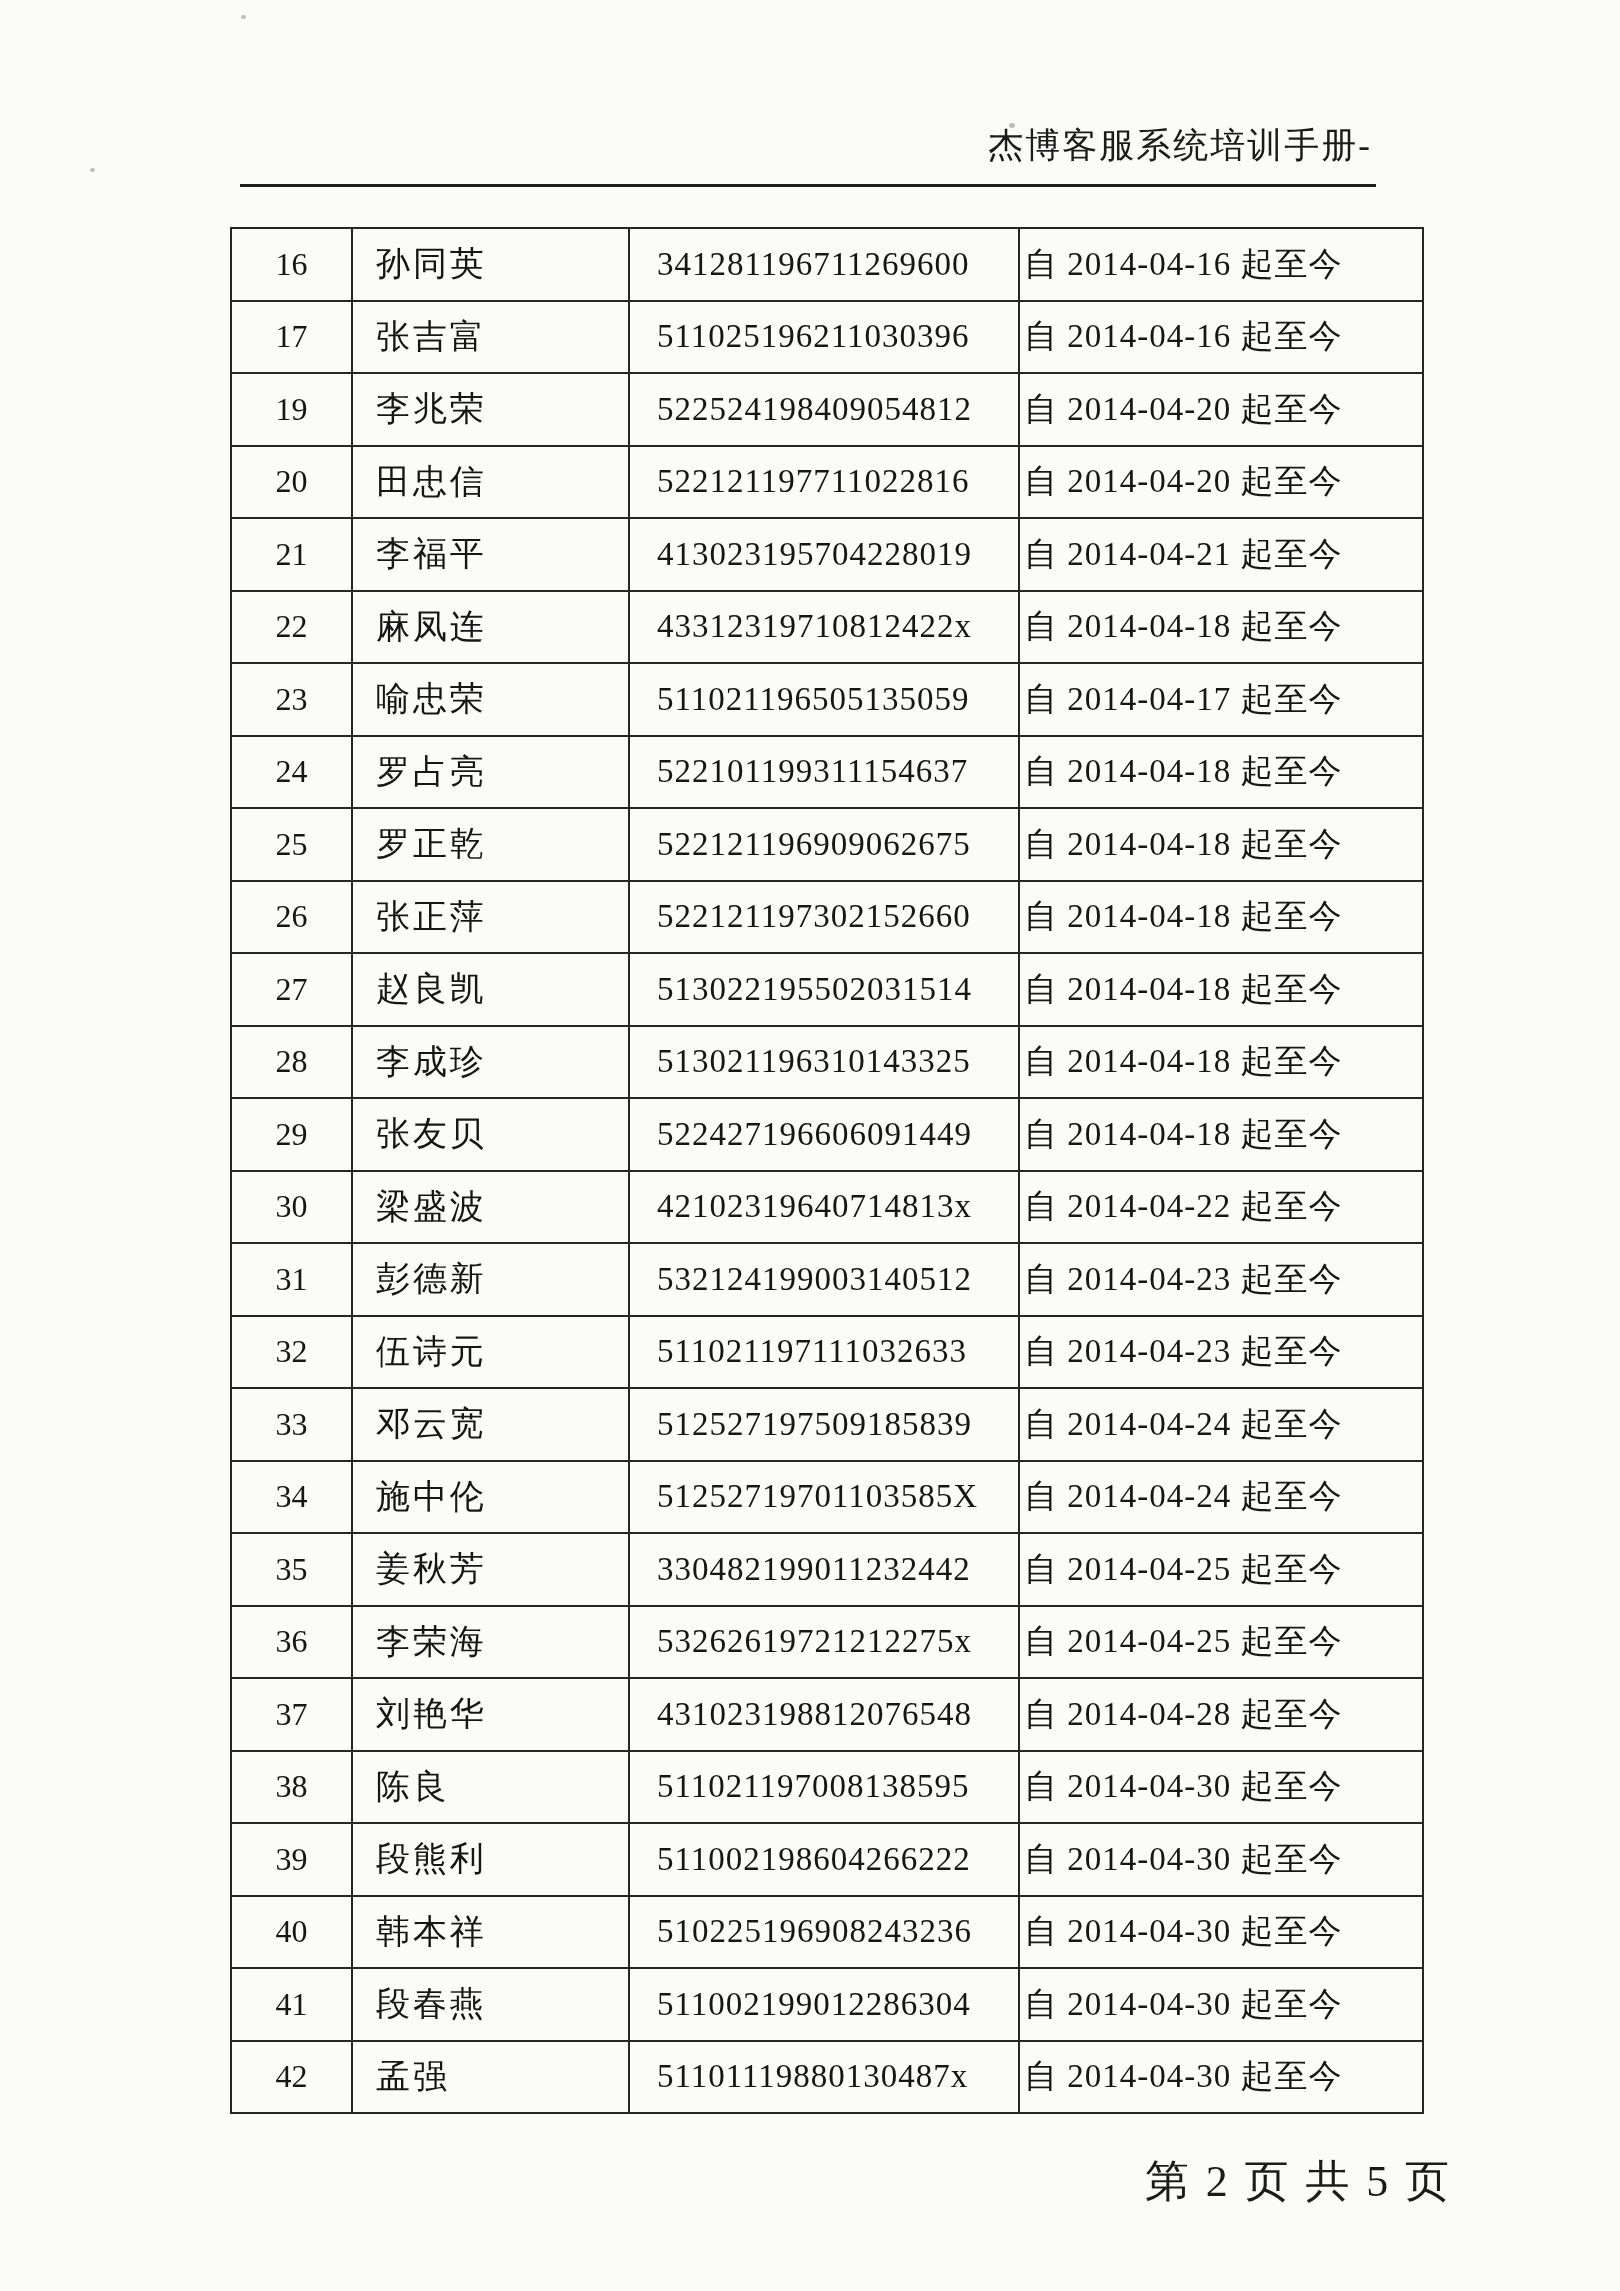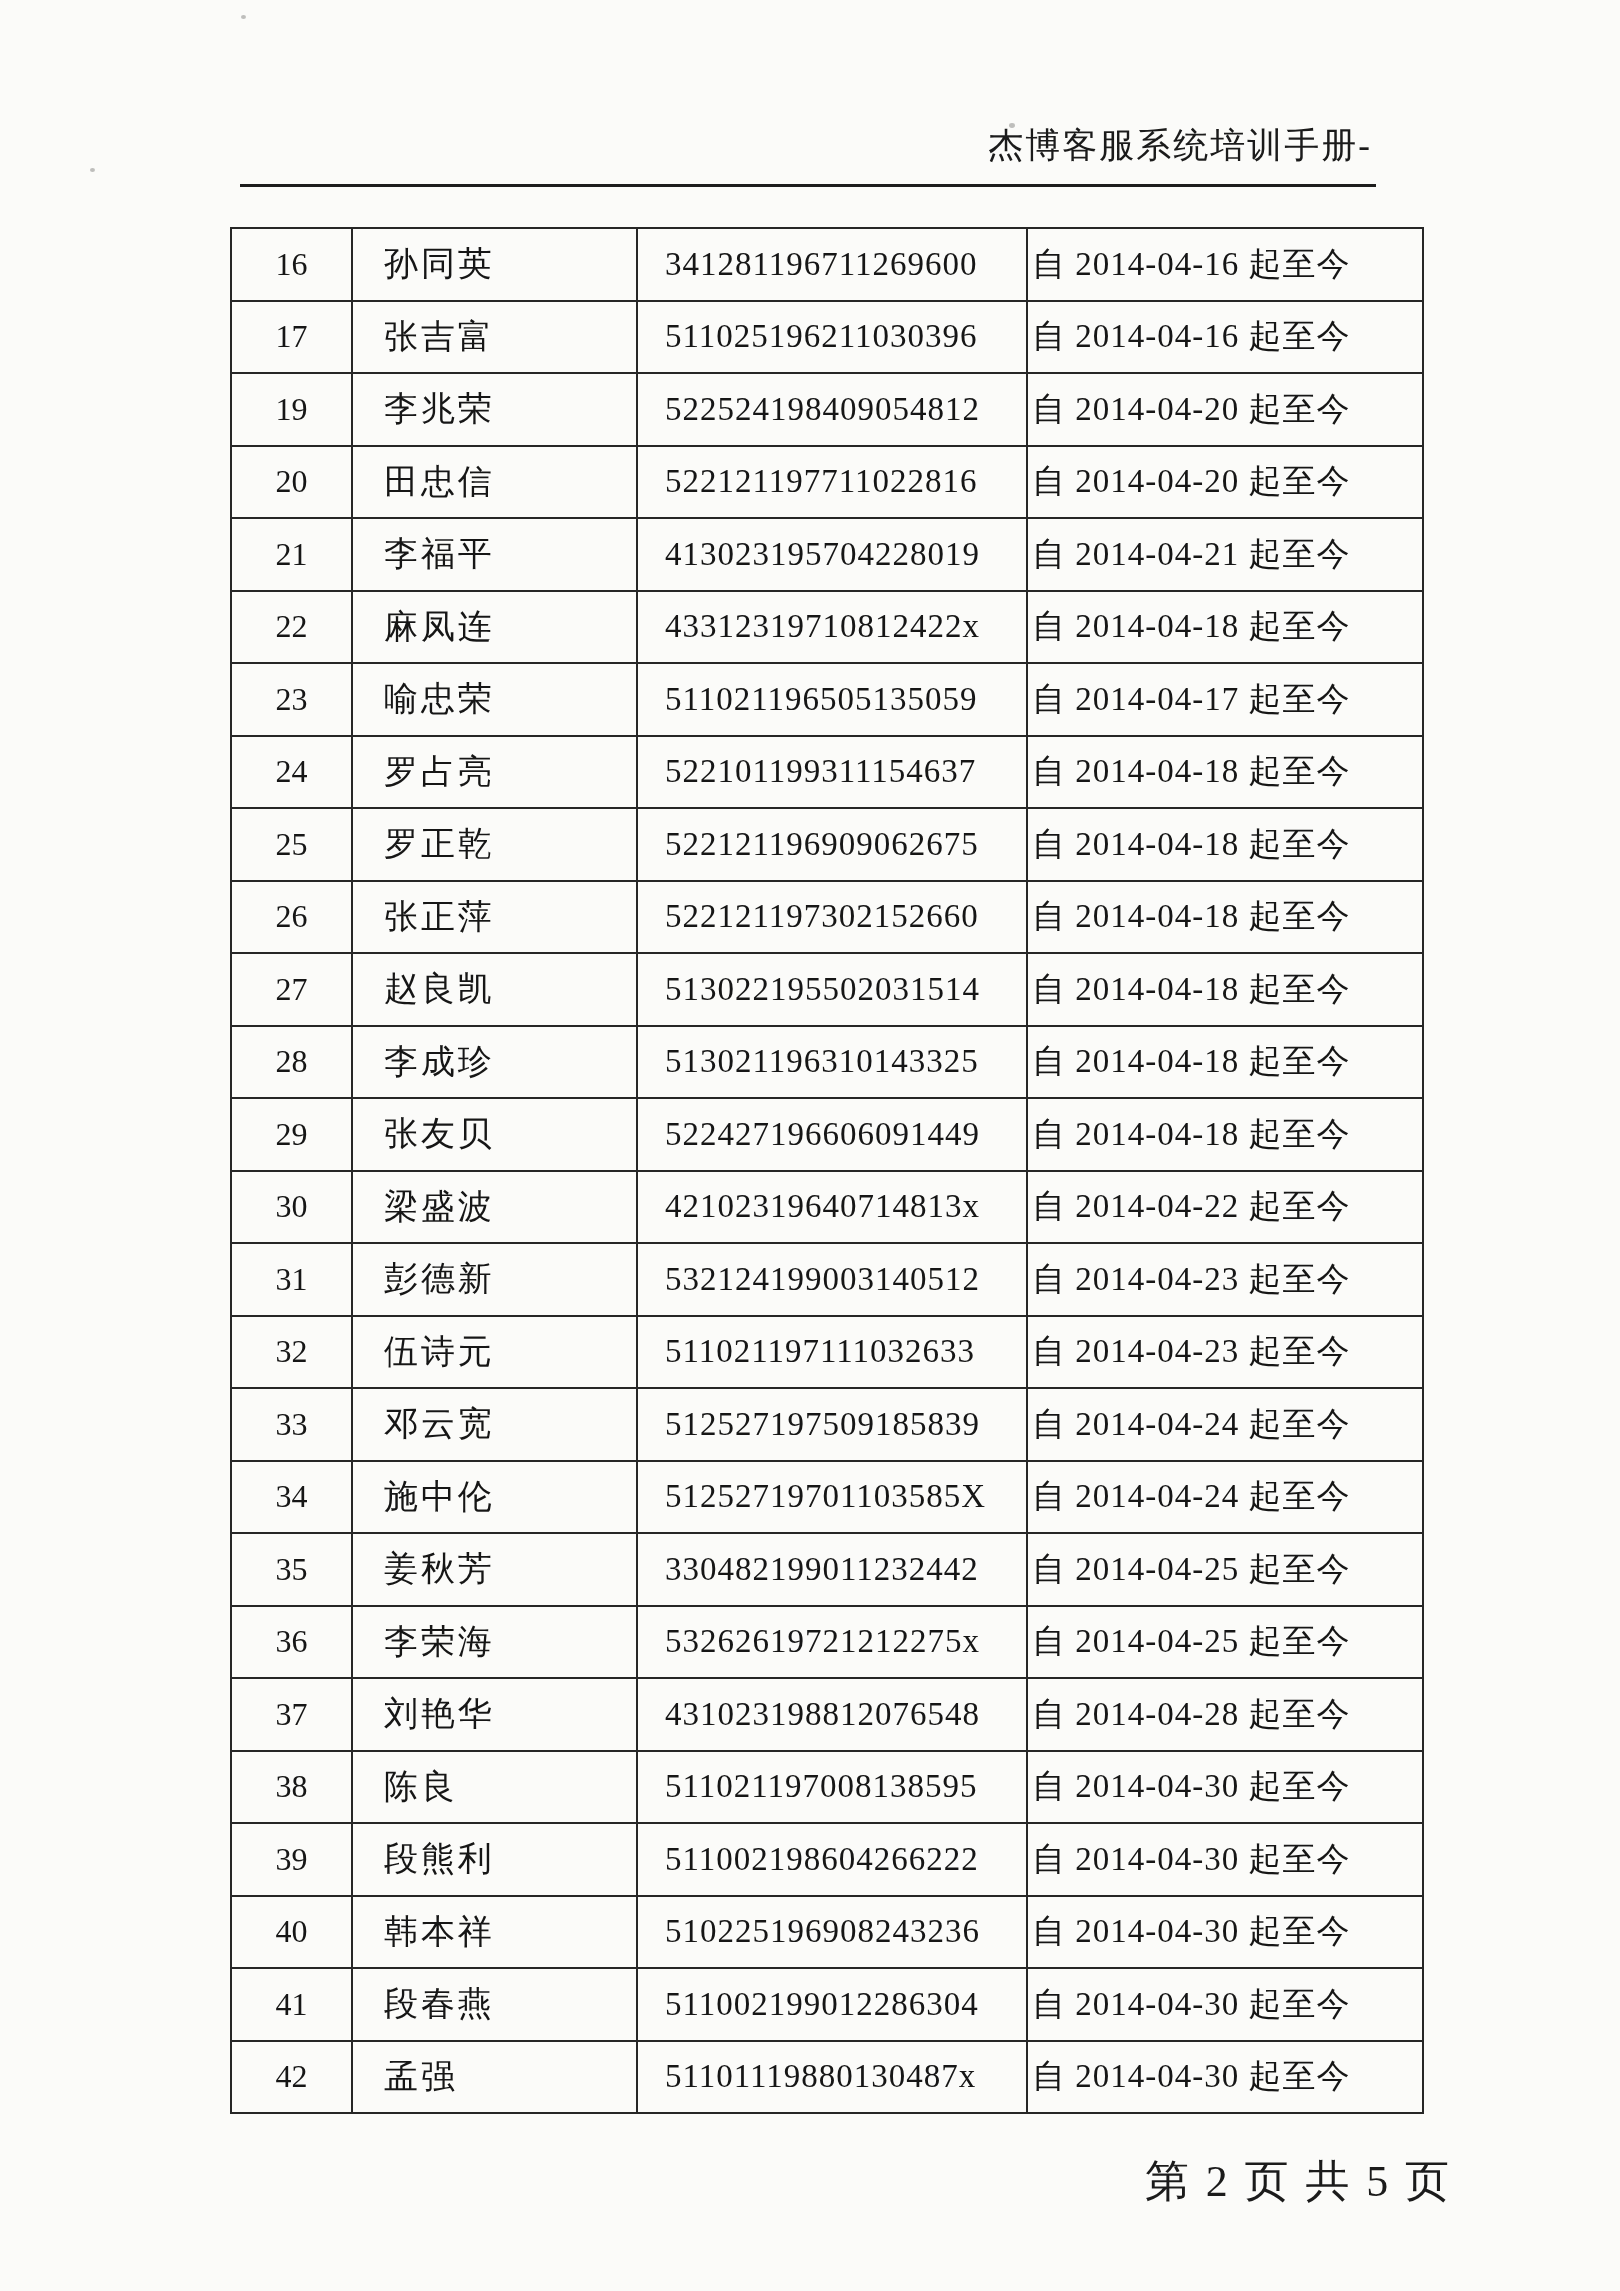--- a/index.html
+++ b/index.html
@@ -46,21 +46,21 @@
     border: 2.9px solid #1e1e1e;
   }
   table.roster td {
     border: 2px solid #262626;
     vertical-align: middle;
     overflow: hidden;
     white-space: nowrap;
   }
   table.roster tr { height: 70px; }
   td.c-no    { width: 117px; text-align: center; font-size: 32px; }
-  td.c-name  { width: 251px; padding-left: 31px; font-size: 34px; letter-spacing: 2.9px; }
+  td.c-name  { width: 251px; padding-left: 23px; font-size: 34px; letter-spacing: 2.9px; }
   td.c-id    { width: 360px; padding-left: 27px; font-size: 33px; letter-spacing: 1px; }
   td.c-period{ padding-left: 4px; font-size: 33px; letter-spacing: 1px; }
   .page-footer {
     position: absolute;
     top: 2152px;
     left: 1145px;
     font-size: 44px;
     letter-spacing: 2.9px;
     white-space: nowrap;
     color: #1b1b1b;

